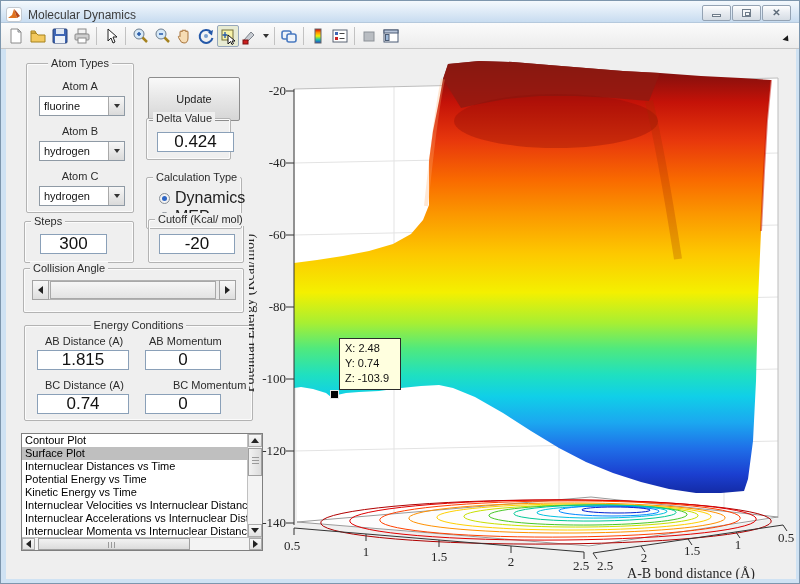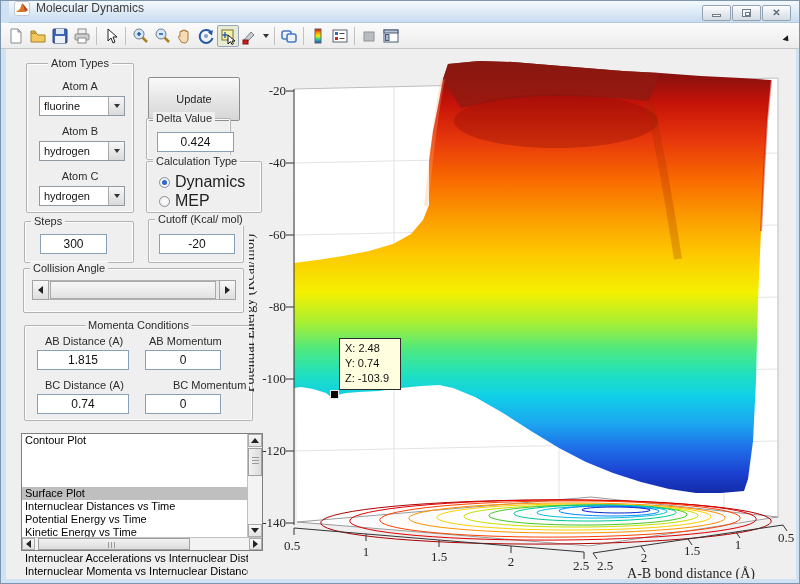--- a/index.html
+++ b/index.html
@@ -1,22 +1,22 @@
 <!DOCTYPE html>
 <html><head>
 <meta charset="utf-8">
 <style>
   html,body{margin:0;padding:0;background:#9aa7b5;}
   *{box-sizing:border-box;}
   .window{position:relative;width:800px;height:584px;background:#cfe2f3;border:1px solid #7d96ad;
           font-family:"Liberation Sans",sans-serif;overflow:hidden;}
   
-  .titlebar{position:absolute;top:0;left:8px;right:0;height:22px;
+  .titlebar{position:absolute;top:0;left:0;right:0;height:22px;
             background:linear-gradient(#f4f9fd,#dce9f6 55%,#c8dcf0);
-            border-bottom:1px solid #b5c9dd;display:flex;align-items:flex-start;padding-left:5px;}
+            border-bottom:1px solid #b5c9dd;display:flex;align-items:flex-end;padding-left:5px;}
   .app-icon{width:16px;height:15px;background:#fff;border:1px solid #c3c9d0;border-radius:3px;
             display:flex;align-items:center;justify-content:center;}
   .title-text{font-size:12px;color:#3c3c3c;margin-left:6px;}
   .winbtns{position:absolute;right:8px;top:4px;display:flex;gap:1px;}
   .winbtn{width:29px;height:16px;background:linear-gradient(#fefefe,#e9edf2 45%,#d5dce4);
           border:1px solid #94a3b4;border-radius:2px;display:flex;align-items:center;justify-content:center;}
   .glyph-min{width:9px;height:3px;border:1px solid #6f7c8a;background:#f4f6f8;margin-top:5px;}
   .glyph-max{width:9px;height:8px;border:1px solid #6f7c8a;background:#f4f6f8;position:relative;}
   .glyph-max::after{content:"";position:absolute;left:2px;top:2px;width:3px;height:2px;border:1px solid #6f7c8a;}
   .glyph-close{font-size:10px;line-height:10px;color:#5d6b79;font-weight:bold;}
@@ -35,21 +35,21 @@
   .client{position:absolute;top:48px;left:5px;width:790px;height:530px;background:#efefef;overflow:hidden;}
   .grp{position:absolute;border:1px solid #b3b3b3;border-radius:2px;box-shadow:1px 1px 0 #fbfbfb inset,-1px -1px 0 #fbfbfb inset;}
   .grp .legend{position:absolute;top:-7px;font-size:11px;color:#2b2b2b;background:#efefef;padding:0 3px;line-height:13px;white-space:nowrap;}
   .legend.center{left:50%;transform:translateX(-50%);}
   .legend.left{left:6px;}
   .ctl-label{position:absolute;font-size:11px;color:#2b2b2b;white-space:nowrap;}
   .combo{position:absolute;height:20px;background:#fff;border:1px solid #8f9aa5;font-size:11px;color:#111;}
   .combo .val{position:absolute;left:4px;top:3px;}
   .combo .cbtn{position:absolute;right:0;top:0;width:16px;height:18px;background:linear-gradient(#f7f7f7,#dadada);
                border-left:1px solid #a9a9a9;display:flex;align-items:center;justify-content:center;}
-  .edit{position:absolute;height:20px;background:#fff;border:1px solid #8aa0b8;font-size:12px;color:#111;
+  .edit{position:absolute;height:20px;background:#fff;border:1px solid #8aa0b8;font-size:17px;color:#111;
         text-align:center;font-family:"Liberation Sans",sans-serif;padding:0;}
   .btn-update{position:absolute;left:142px;top:28px;width:92px;height:44px;
               background:linear-gradient(#f9f9f9,#e8e8e8 45%,#d6d6d6);border:1px solid #8d8d8d;border-radius:2px;
               font-size:11px;color:#222;display:flex;align-items:center;justify-content:center;}
   .radio-row{position:absolute;display:flex;align-items:center;gap:5px;font-size:16px;color:#222;}
   .radio{width:11px;height:11px;border-radius:50%;border:1px solid #878f98;background:radial-gradient(#ffffff,#e8e8e8);}
   .radio.sel{position:relative;}
   .radio.sel::after{content:"";position:absolute;left:2px;top:2px;width:5px;height:5px;border-radius:50%;background:#2f66c4;}
   
   .hslider{position:absolute;height:20px;background:#e9e9e9;border:1px solid #b2b2b2;}
@@ -57,21 +57,21 @@
           border:1px solid #a3a3a3;display:flex;align-items:center;justify-content:center;}
   .sarrow.left{left:-1px;} .sarrow.right{right:-1px;}
   .tri-l{width:0;height:0;border-top:4px solid transparent;border-bottom:4px solid transparent;border-right:5px solid #222;}
   .tri-r{width:0;height:0;border-top:4px solid transparent;border-bottom:4px solid transparent;border-left:5px solid #222;}
   .tri-u{width:0;height:0;border-left:4px solid transparent;border-right:4px solid transparent;border-bottom:5px solid #222;}
   .tri-d{width:0;height:0;border-left:4px solid transparent;border-right:4px solid transparent;border-top:5px solid #222;}
   .sthumb{position:absolute;top:0;height:18px;background:linear-gradient(#f6f6f6,#e3e3e3);border:1px solid #a8a8a8;}
   
   .listbox{position:absolute;left:15px;top:384px;width:242px;height:118px;background:#fff;border:1px solid #7f7f7f;font-size:11px;color:#000;}
   .lrow{height:13px;line-height:13px;padding-left:3px;white-space:nowrap;overflow:hidden;width:226px;}
-  .lrow.sel{background:#bfbfbf;margin-top:40px;}
+  .lrow.sel{background:#bfbfbf;}
   .vscroll{position:absolute;right:0;top:0;width:15px;bottom:13px;background:#f3f3f3;border-left:1px solid #c0c0c0;}
   .vbtn{position:absolute;left:0;width:14px;height:13px;background:linear-gradient(#f8f8f8,#e2e2e2);border:1px solid #ababab;
         display:flex;align-items:center;justify-content:center;}
   .vthumb{position:absolute;left:0;top:14px;width:14px;height:28px;background:linear-gradient(90deg,#f2f2f2,#dcdcdc);border:1px solid #9f9f9f;}
   .grip{position:absolute;left:3px;top:11px;width:7px;height:1px;background:#9a9a9a;box-shadow:0 3px 0 #9a9a9a,0 -3px 0 #9a9a9a;}
   .hscroll{position:absolute;left:0;right:0;bottom:0;height:13px;background:#f3f3f3;border-top:1px solid #c0c0c0;}
   .hbtn{position:absolute;top:0;width:13px;height:12px;background:linear-gradient(#f8f8f8,#e2e2e2);border:1px solid #ababab;
         display:flex;align-items:center;justify-content:center;}
   .hthumb{position:absolute;top:0;left:16px;width:152px;height:12px;background:linear-gradient(#f2f2f2,#dcdcdc);border:1px solid #9f9f9f;}
   .hgrip{position:absolute;top:3px;left:72px;width:1px;height:6px;background:#9a9a9a;box-shadow:3px 0 0 #9a9a9a,-3px 0 0 #9a9a9a;}
@@ -260,21 +260,21 @@
       </div>
     </div>
 
     <div class="btn-update">Update</div>
 
     <div class="grp" style="left:140px;top:69px;width:85px;height:42px;">
       <span class="legend left">Delta Value</span>
       <input class="edit" style="left: 10px; top: 13px; width: 77px;" value="0.424">
     </div>
 
-    <div class="grp" style="left:140px;top:112px;width:116px;height:52px;">
+    <div class="grp" style="left:140px;top:128px;width:96px;height:52px;">
       <span class="legend left">Calculation Type</span>
       <div class="radio-row" style="left:12px;top:11px;">
         <span class="radio sel"></span>
         <span>Dynamics</span>
       </div>
       <div class="radio-row" style="left:12px;top:30px;">
         <span class="radio"></span>
         <span>MEP</span>
       </div>
     </div>
@@ -296,21 +296,21 @@
             <span class="tri-l"></span>
           </div>
         <div class="sthumb" style="left:17px;width:166px;"></div>
         <div class="sarrow right">
             <span class="tri-r"></span>
           </div>
       </div>
     </div>
 
     <div class="grp" style="left:18px;top:276px;width:229px;height:96px;">
-      <span class="legend center">Momenta Conditions</span>
+      <span class="legend center">Energy Conditions</span>
       <span class="ctl-label" style="left:20px;top:9px;">AB Distance (A)</span>
       <span class="ctl-label" style="left:124px;top:9px;">AB Momentum</span>
       <input class="edit" style="left: 12px; top: 24px; width: 92px;" value="1.815">
       <input class="edit" style="left: 120px; top: 24px; width: 76px;" value="0">
       <span class="ctl-label" style="left:20px;top:53px;">BC Distance (A)</span>
       <span class="ctl-label" style="left:124px;top:53px;padding-left:24px;">BC Momentum</span>
       <input class="edit" style="left: 12px; top: 68px; width: 92px;" value="0.74">
       <input class="edit" style="left: 120px; top: 68px; width: 76px;" value="0">
     </div>
 

